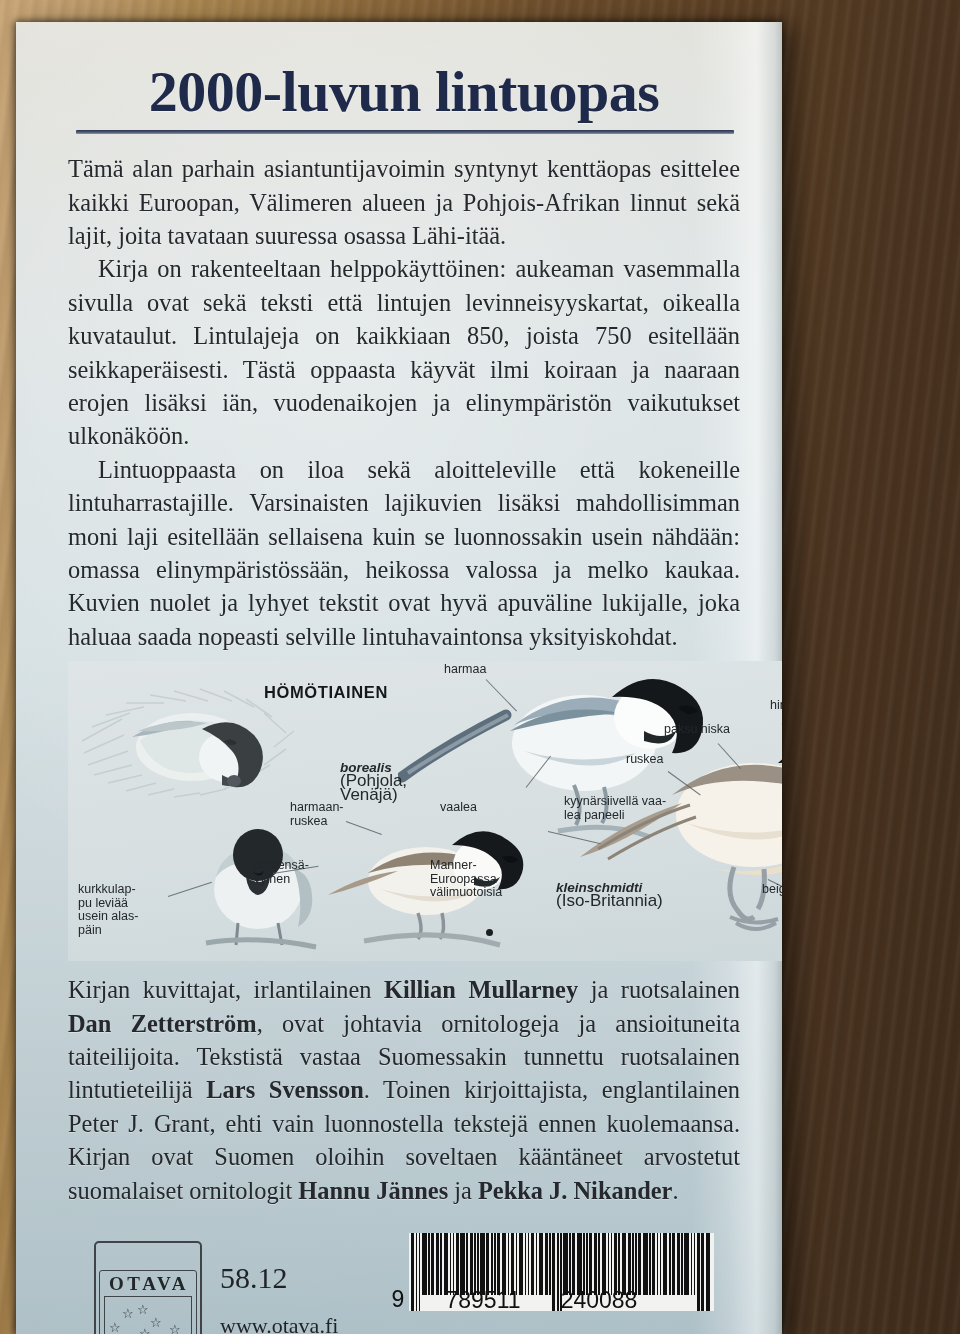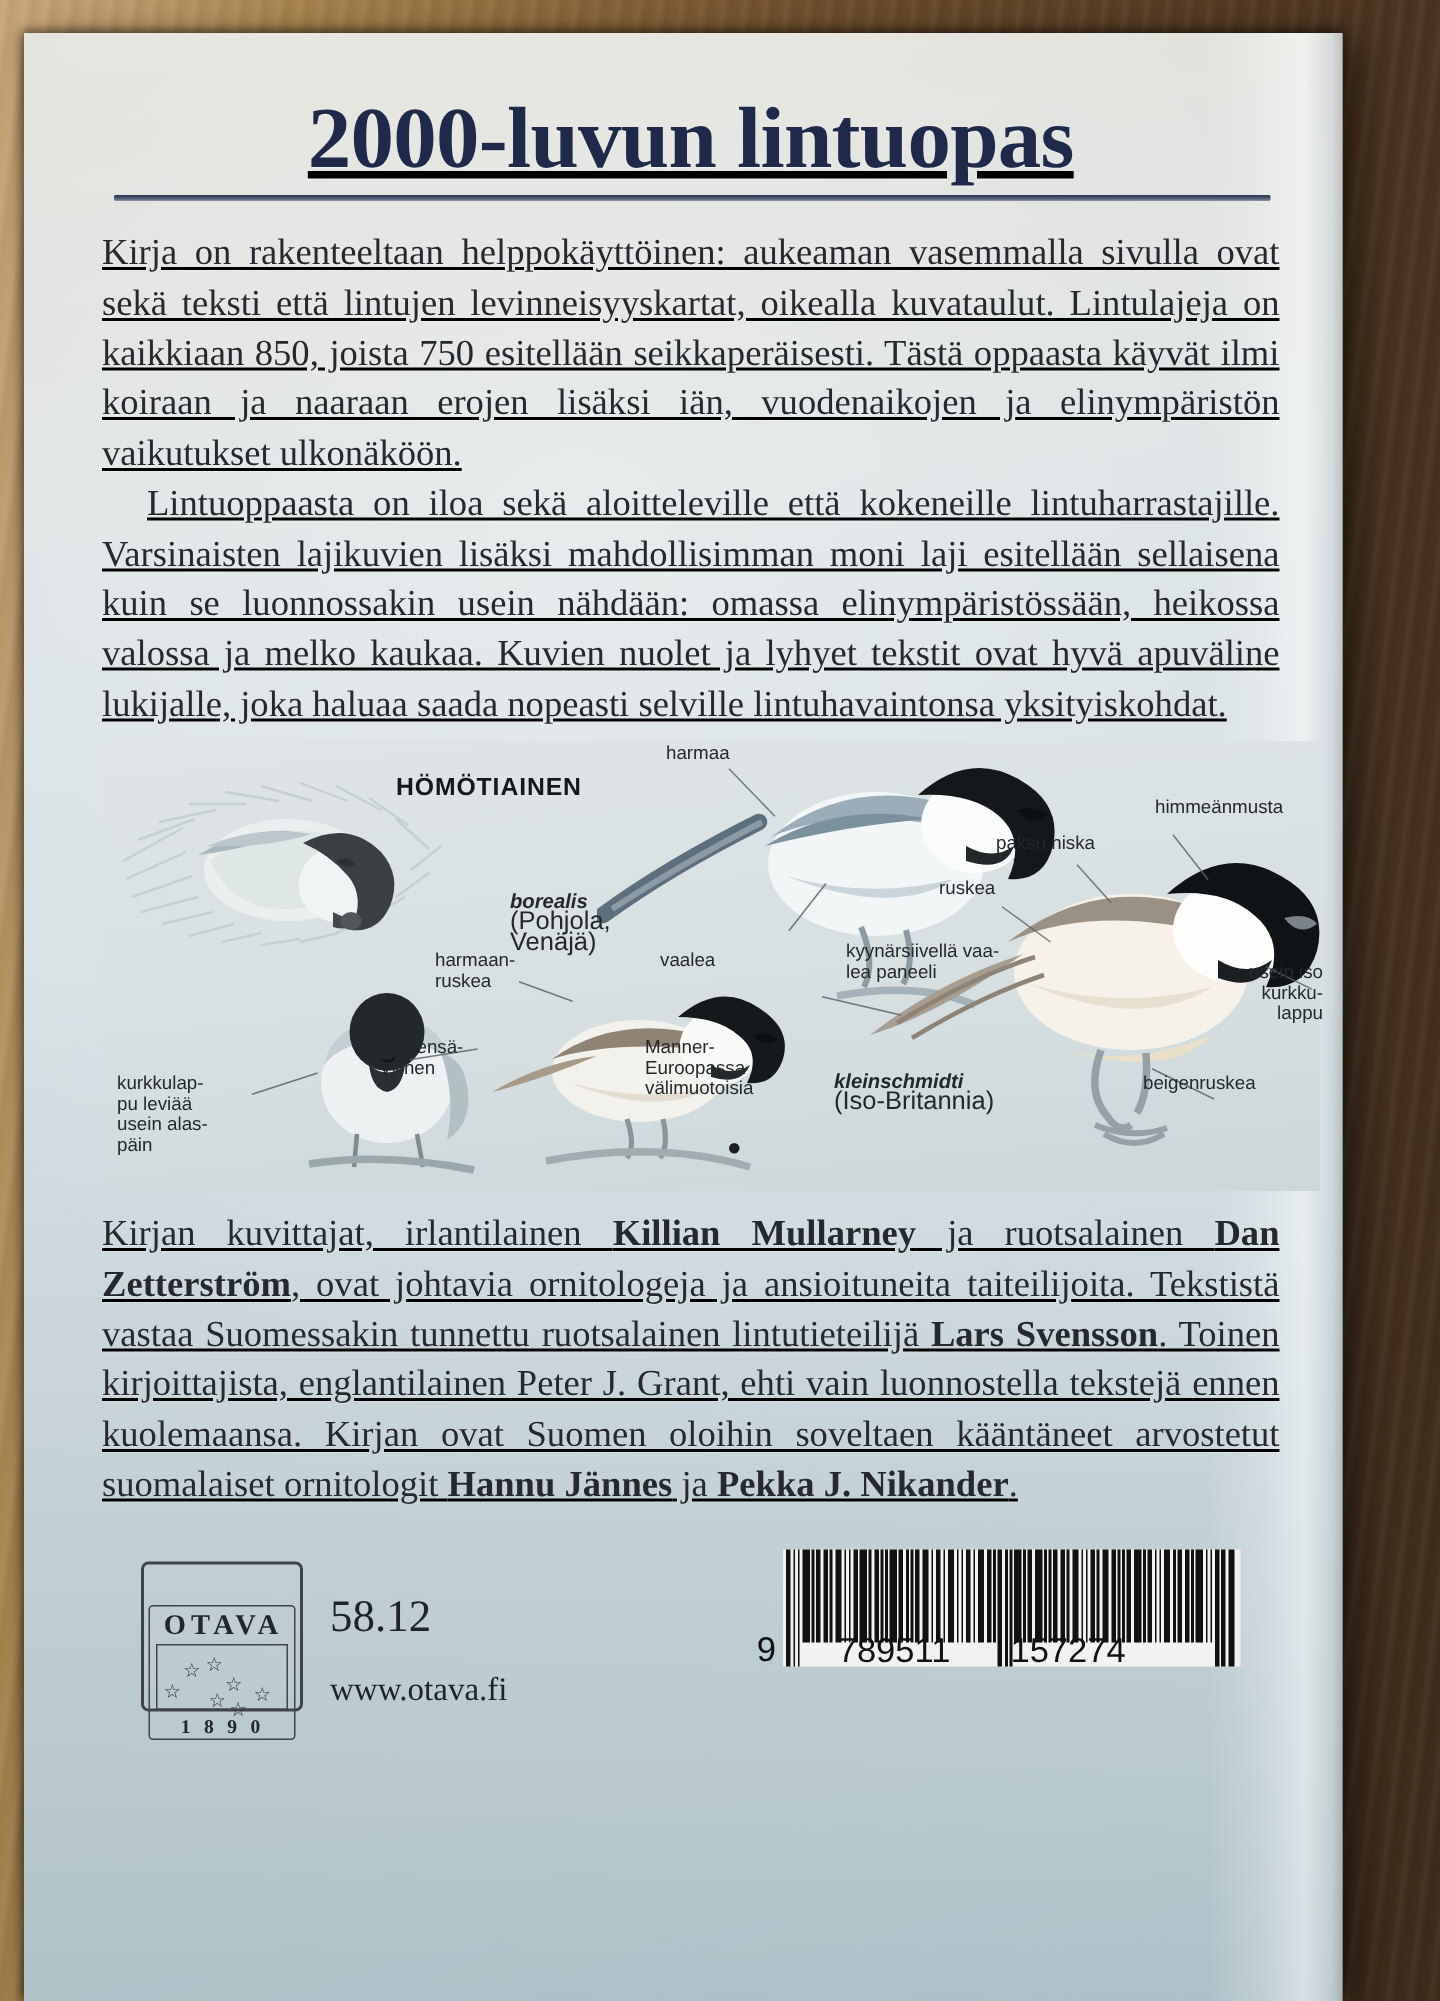--- a/index.html
+++ b/index.html
@@ -36,38 +36,37 @@
       rgba(0,0,0,0.055) 8px,
       rgba(255,255,255,0.00) 14px);
     opacity: .85;
     pointer-events: none;
   }
 
   
   .book {
     position: absolute;
     left: 16px; top: 22px;
-    width: 879px; height: 1312px;
+    width: 766px; height: 1312px;
     background:
       linear-gradient(175deg,
         #e4e3dc 0%,
         #e2e2dd 6%,
         #dfe2e0 14%,
         #dce3e4 26%,
         #d6e0e3 44%,
         #cfdbdf 62%,
         #c7d5da 78%,
         #bed0d6 92%,
         #b7cbd2 100%);
     box-shadow:
       -3px 0 7px rgba(0,0,0,.35),
       0 -2px 6px rgba(0,0,0,.30),
       12px 4px 22px rgba(0,0,0,.45);
     overflow: hidden;
-    text-decoration: underline;
   }
   
   .book::after {
     content: "";
     position: absolute; top: 0; right: 0;
     width: 90px; height: 100%;
     background: linear-gradient(90deg,
         rgba(255,255,255,0) 0%,
         rgba(255,255,255,.22) 40%,
         rgba(255,255,255,.50) 72%,
@@ -234,20 +233,21 @@
 
 <div class="scene">
 
   <div class="book">
     <div class="content">
 
       <div class="title">2000-luvun lintuopas</div>
       <div class="title-rule"></div>
 
       <div class="bodytext">
+        <p>Tämä alan parhain asiantuntijavoimin syntynyt kenttäopas esittelee kaikki Euroopan, Välimeren alueen ja Pohjois-Afrikan linnut sekä lajit, joita tavataan suuressa osassa Lähi-itää.</p>
         <p>Kirja on rakenteeltaan helppokäyttöinen: aukeaman vasemmalla sivulla ovat sekä teksti että lintujen levinneisyyskartat, oikealla kuvataulut. Lintulajeja on kaikkiaan 850, joista 750 esitellään seikkaperäisesti. Tästä oppaasta käyvät ilmi koiraan ja naaraan erojen lisäksi iän, vuodenaikojen ja elinympäristön vaikutukset ulkonäköön.</p>
         <p>Lintuoppaasta on iloa sekä aloitteleville että kokeneille lintuharrastajille. Varsinaisten lajikuvien lisäksi mahdollisimman moni laji esitellään sellaisena kuin se luonnossakin usein nähdään: omassa elinympäristössään, heikossa valossa ja melko kaukaa. Kuvien nuolet ja lyhyet tekstit ovat hyvä apuväline lukijalle, joka haluaa saada nopeasti selville lintuhavaintonsa yksityiskohdat.</p>
       </div>
 
       <div class="plate">
 
         <svg width="250" height="140" style="position:absolute;left:6px;top:10px;">
           <g opacity="0.85">
             <g stroke="#b9c6c2" stroke-width="1.6" fill="none" opacity="0.75">
               <path d="M8 70 L48 48 M10 82 L50 64 M14 94 L54 80 M20 104 L58 94
@@ -492,21 +492,21 @@
                 <i style="width: 1.5px; height: 62px;"></i>
                 <i style="width: 4.5px; height: 62px;"></i>
                 <i style="width: 1.5px; height: 62px;"></i>
                 <i style="width: 1.5px; height: 62px;"></i>
                 <i style="width: 3px; height: 78px;"></i>
                 <i style="width: 3px; height: 78px;"></i>
                 <i style="width: 4.5px; height: 78px;"></i>
               </div>
             <div class="ean-digits">
               <span>789511</span>
-              <span>157274</span>
+              <span>240088</span>
             </div>
           </div>
         </div>
       </div>
 
     </div>
   </div>
 </div>
 
 </body></html>

